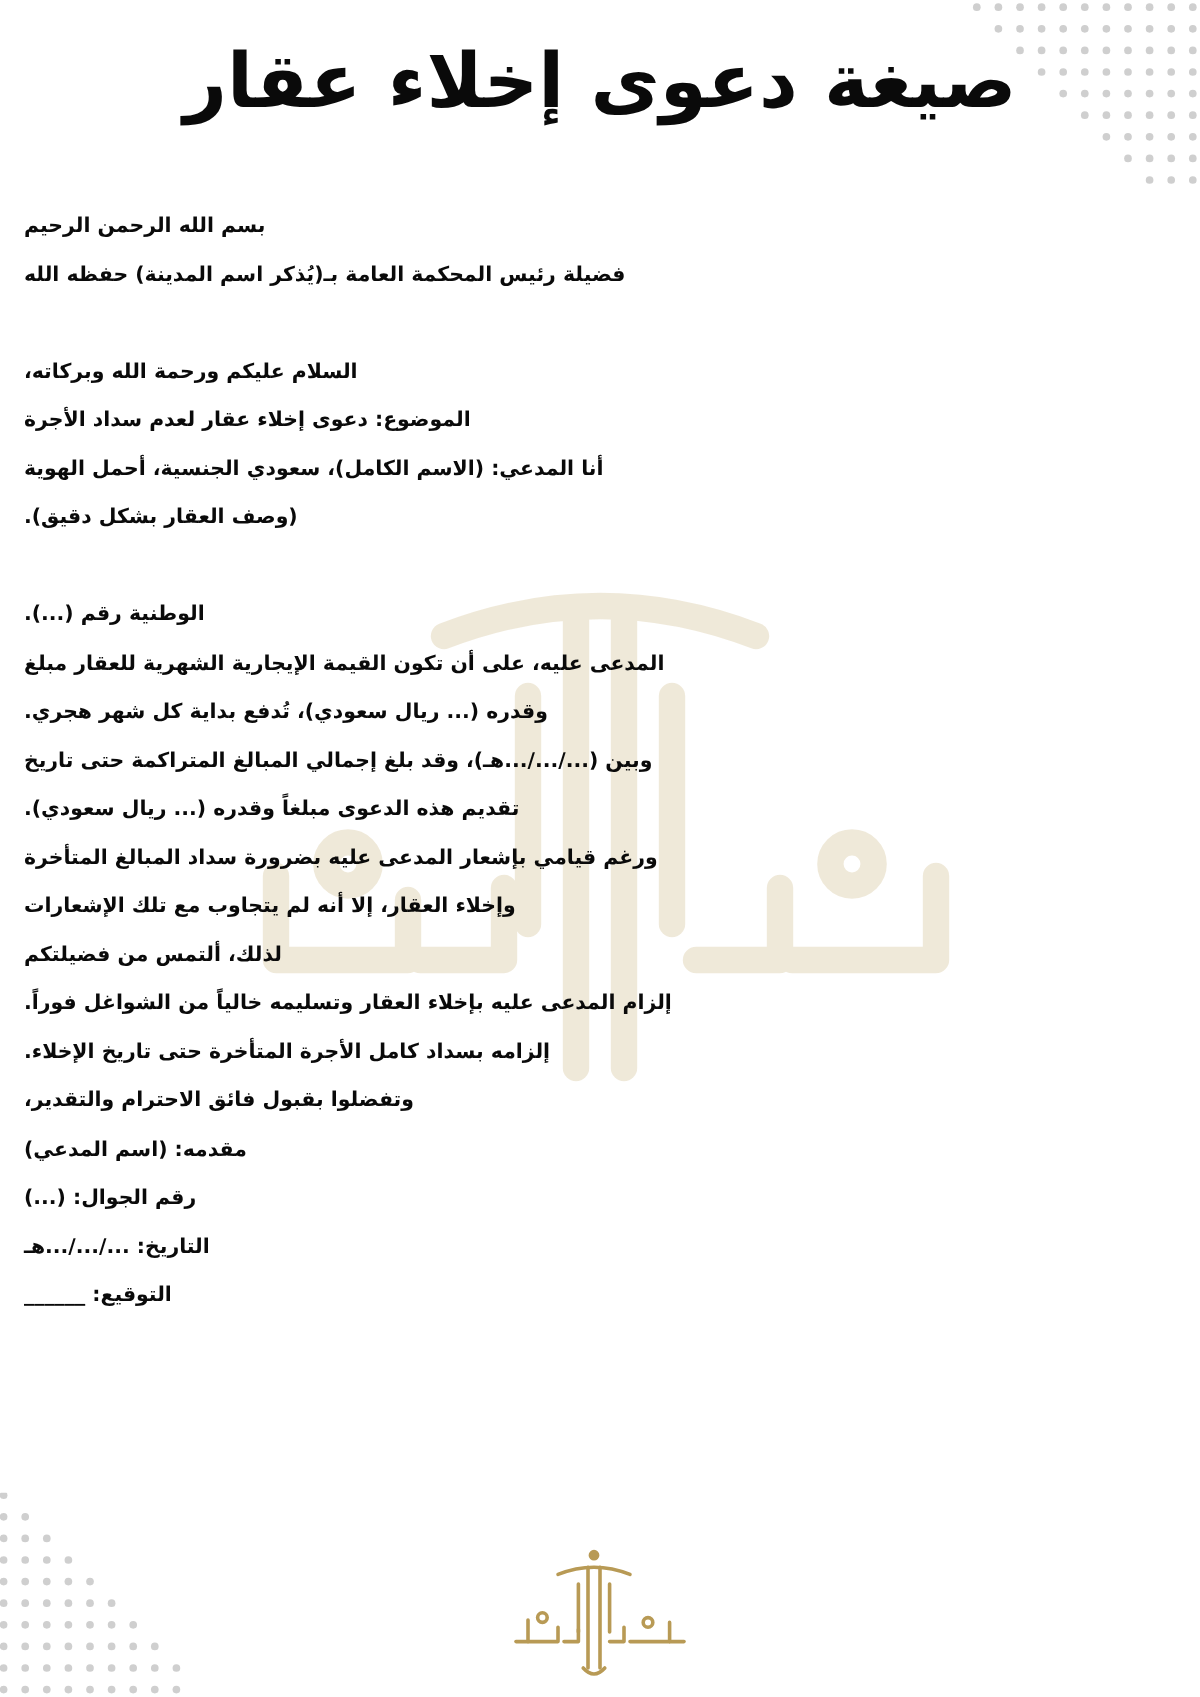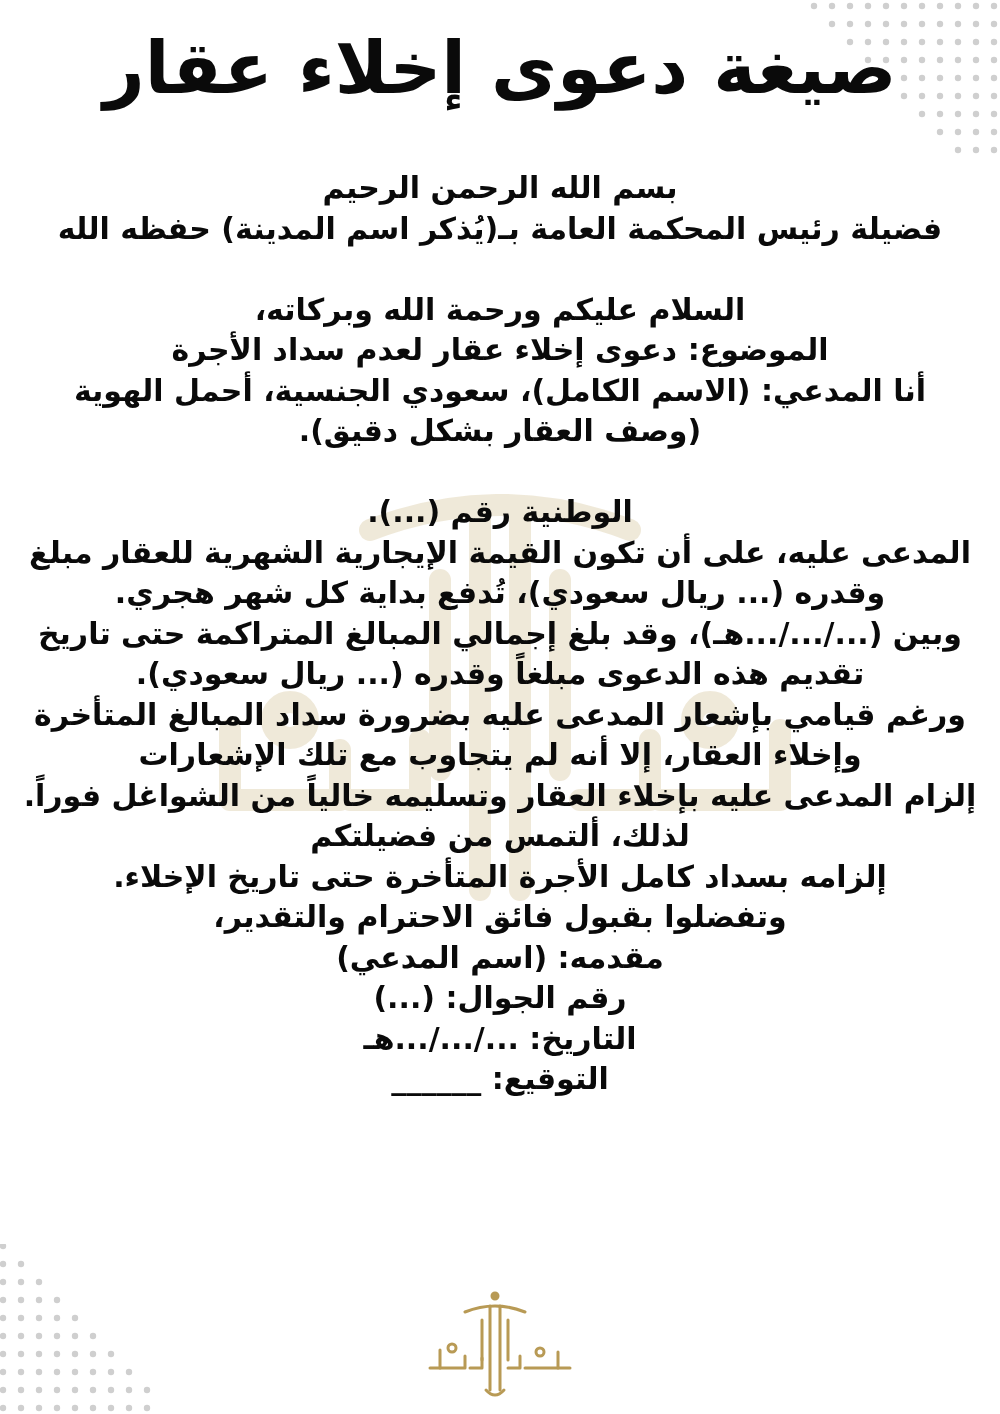--- a/index.html
+++ b/index.html
@@ -24,32 +24,32 @@
       height: 440px;
       pointer-events: none;
       opacity: 0.28;
     }
     .title {
       position: absolute;
       top: 18px;
       left: 0;
       width: 1000px;
       text-align: center;
-      font-size: 72px;
+      font-size: 63px;
       font-weight: bold;
       line-height: 100px;
       letter-spacing: 1px;
     }
     .body-text {
       position: absolute;
       top: 168px;
       left: 20px;
       width: 960px;
-      text-align: center;
-      font-size: 30px;
+      text-align: left;
+      font-size: 17px;
       font-weight: bold;
       line-height: 40.5px;
     }
     .body-text .line { display: block; white-space: nowrap; }
     .body-text .gap { display: block; height: 40.5px; }
     .logo {
       position: absolute;
       left: 420px;
       top: 1290px;
       width: 160px;
@@ -213,22 +213,22 @@
   <span class="line">أنا المدعي: (الاسم الكامل)، سعودي الجنسية، أحمل الهوية</span>
   <span class="line">(وصف العقار بشكل دقيق).</span>
   <span class="gap"></span>
   <span class="line">الوطنية رقم (...).</span>
   <span class="line">المدعى عليه، على أن تكون القيمة الإيجارية الشهرية للعقار مبلغ</span>
   <span class="line">وقدره (... ريال سعودي)، تُدفع بداية كل شهر هجري.</span>
   <span class="line">وبين (.../.../...هـ)، وقد بلغ إجمالي المبالغ المتراكمة حتى تاريخ</span>
   <span class="line">تقديم هذه الدعوى مبلغاً وقدره (... ريال سعودي).</span>
   <span class="line">ورغم قيامي بإشعار المدعى عليه بضرورة سداد المبالغ المتأخرة</span>
   <span class="line">وإخلاء العقار، إلا أنه لم يتجاوب مع تلك الإشعارات</span>
+  <span class="line">لذلك، ألتمس من فضيلتكم</span>
   <span class="line">إلزام المدعى عليه بإخلاء العقار وتسليمه خالياً من الشواغل فوراً.</span>
-  <span class="line">لذلك، ألتمس من فضيلتكم</span>
   <span class="line">إلزامه بسداد كامل الأجرة المتأخرة حتى تاريخ الإخلاء.</span>
   <span class="line">وتفضلوا بقبول فائق الاحترام والتقدير،</span>
   <span class="line">مقدمه: (اسم المدعي)</span>
   <span class="line">رقم الجوال: (...)</span>
   <span class="line">التاريخ: .../.../...هـ</span>
   <span class="line">التوقيع: ______</span>
 </div>
 
 <svg class="logo" viewBox="0 0 160 115">
   <title>سمو الإنصاف</title>

